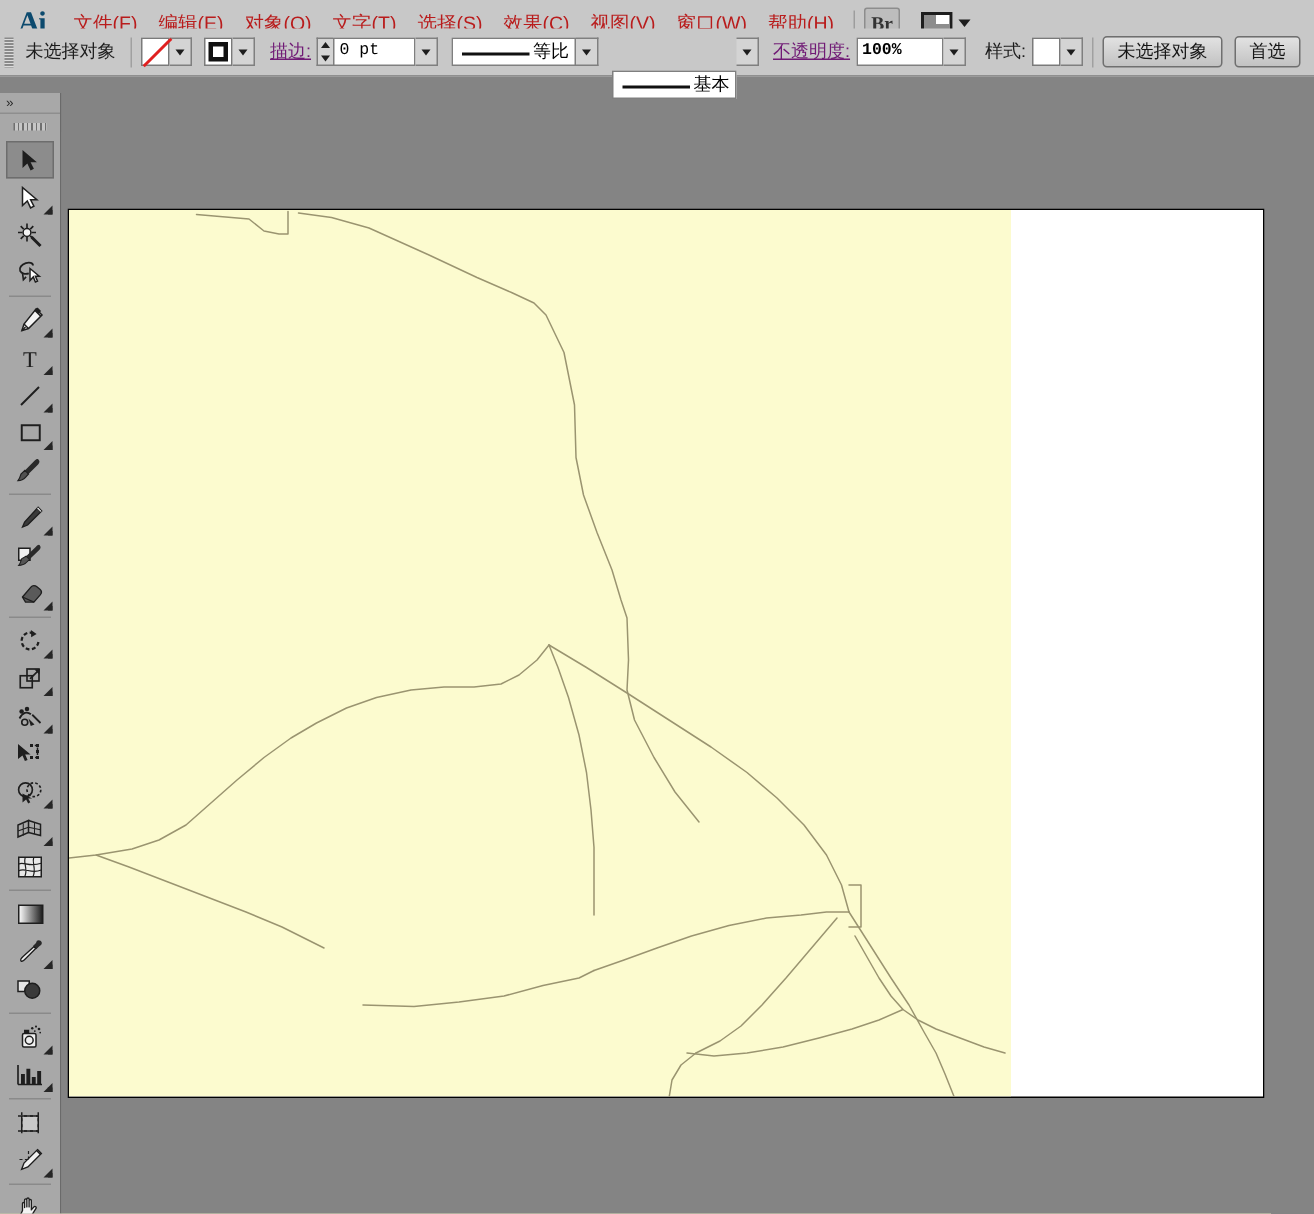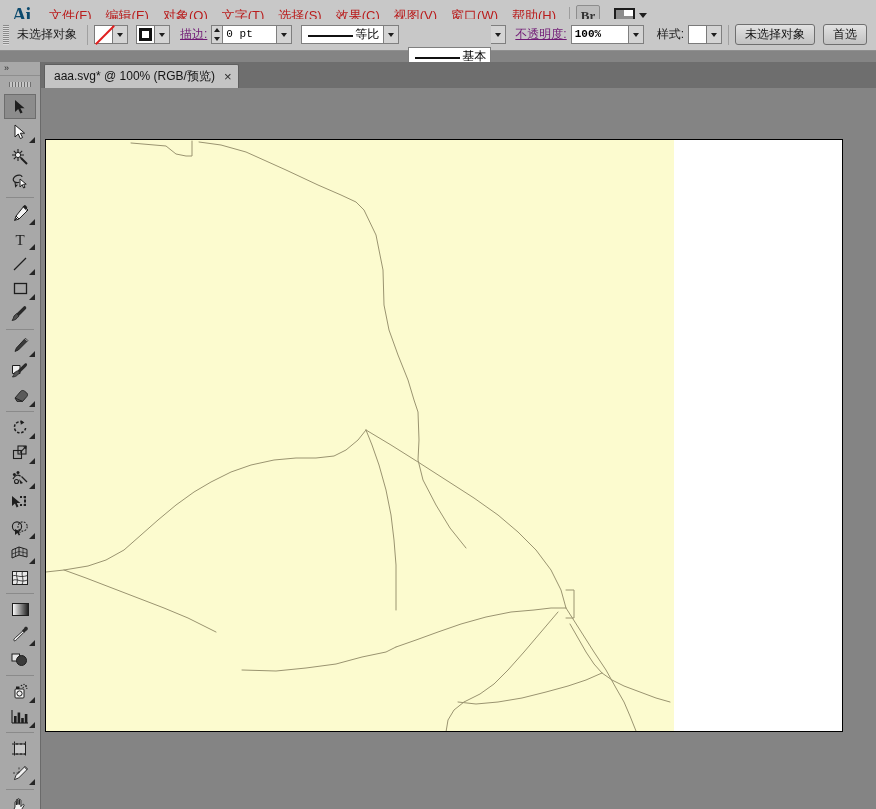--- a/index.html
+++ b/index.html
@@ -260,26 +260,20 @@
           <i></i>
         </div>
     </div>
 
     <div class="cb-sep"></div>
     <div class="btn">未选择对象</div>
     <div style="width:8px;"></div>
     <div class="btn">首选</div>
   </div>
 
-  <div class="tabbar">
-    <div class="doctab">
-      <span>aaa.svg* @ 100% (RGB/预览)</span>
-      <span class="tab-close">×</span>
-    </div>
-  </div>
 
   <div class="toolbar">
     <div class="tb-head">
       <span class="chev">»</span>
     </div>
     <div class="tb-grip"></div>
     <div class="tcol" id="tool-column">
         <div class="tool active">
           <span>
             <svg width="16" height="16" viewBox="0 0 16 16">

